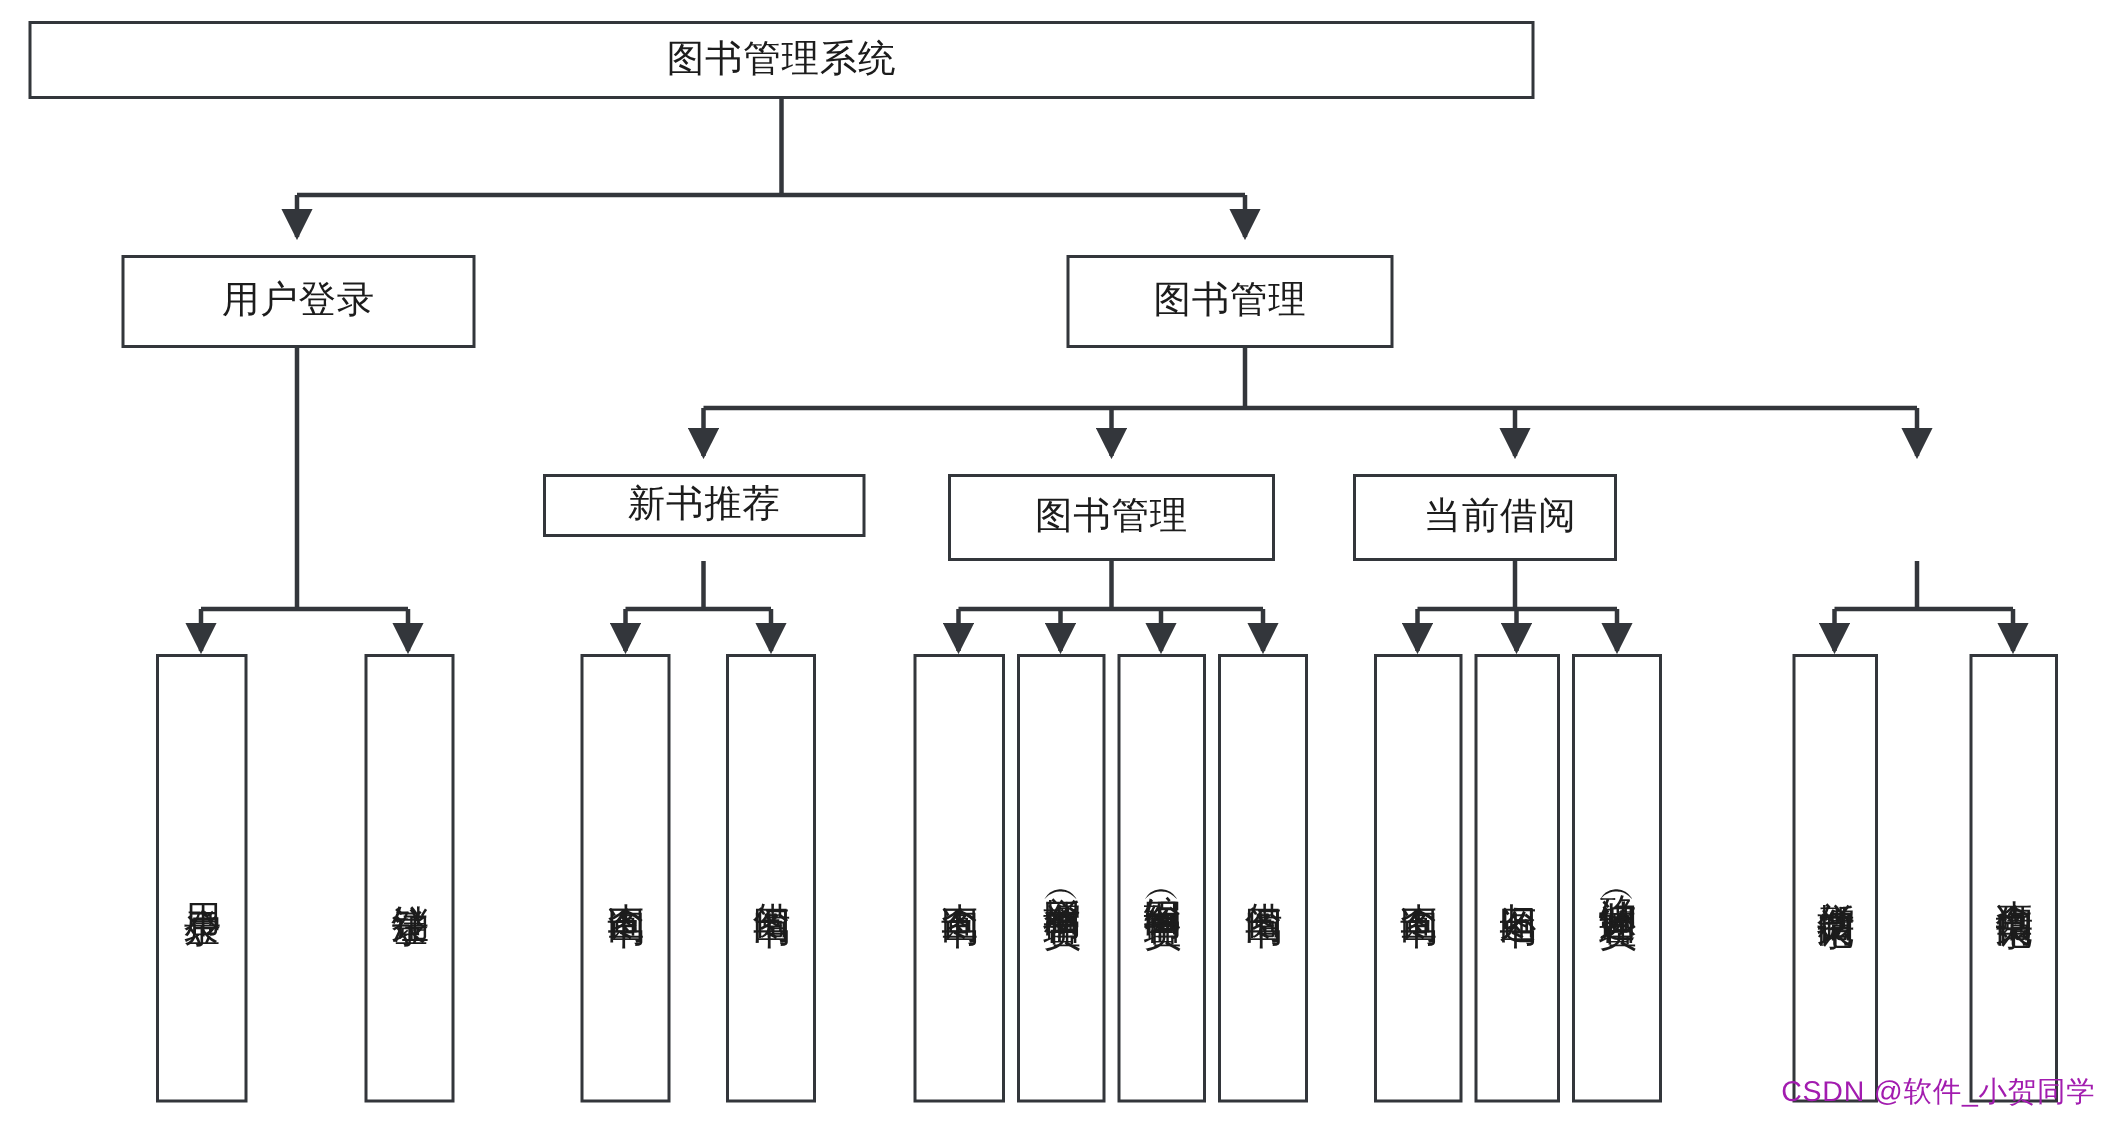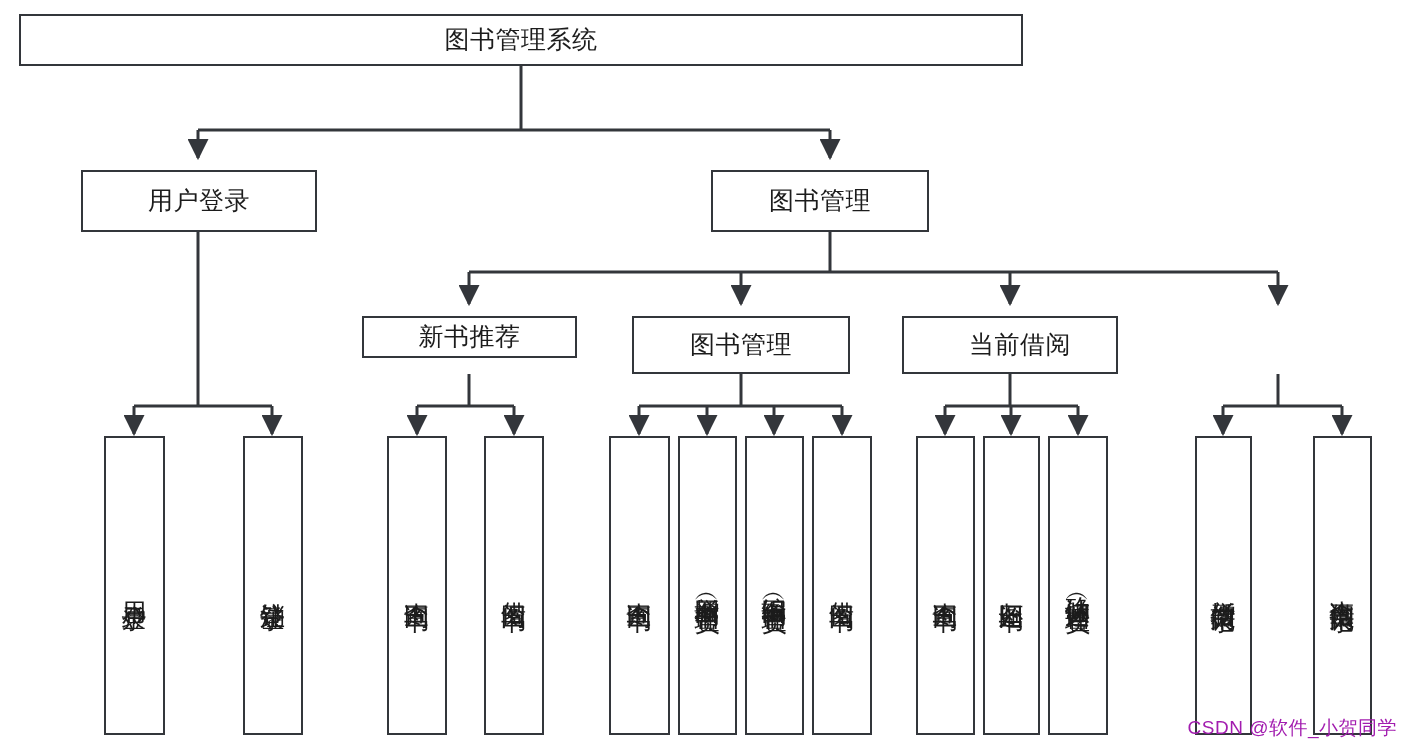--- a/index.html
+++ b/index.html
@@ -140,21 +140,21 @@
   <div class="node h" style="left:711px; top:170px; width:218px; height:62px;">
     <span class="lbl">图书管理</span>
   </div>
 
   <div class="node h" style="left:362px; top:316px; width:215px; height:42px;">
     <span class="lbl">新书推荐</span>
   </div>
   <div class="node h" style="left:632px; top:316px; width:218px; height:58px;">
     <span class="lbl">图书管理</span>
   </div>
-  <div class="node h" style="left:902px; top:316px; width:216px; height:58px;padding-left:20px;">
+  <div class="node h" style="left:902px; top:316px; width:176px; height:58px;padding-left:20px;">
     <span class="lbl">当前借阅</span>
   </div>
 
   <div class="node v" style="left:104px; top:436px; width:61px; height:299px;">
     <span class="lbl">用户登录</span>
   </div>
   <div class="node v" style="left:243px; top:436px; width:60px; height:299px;">
     <span class="lbl">注销登录</span>
   </div>
 

